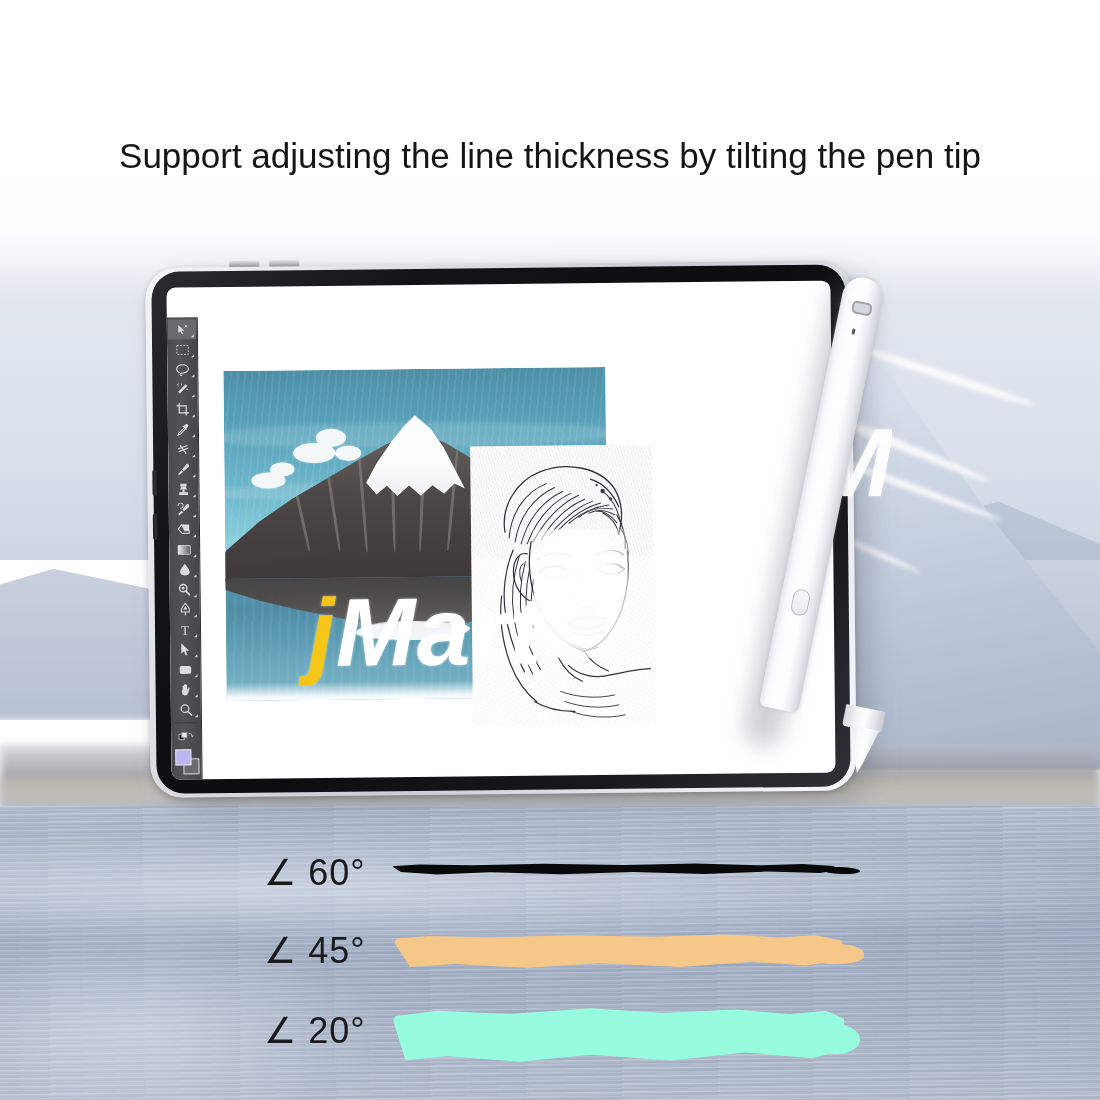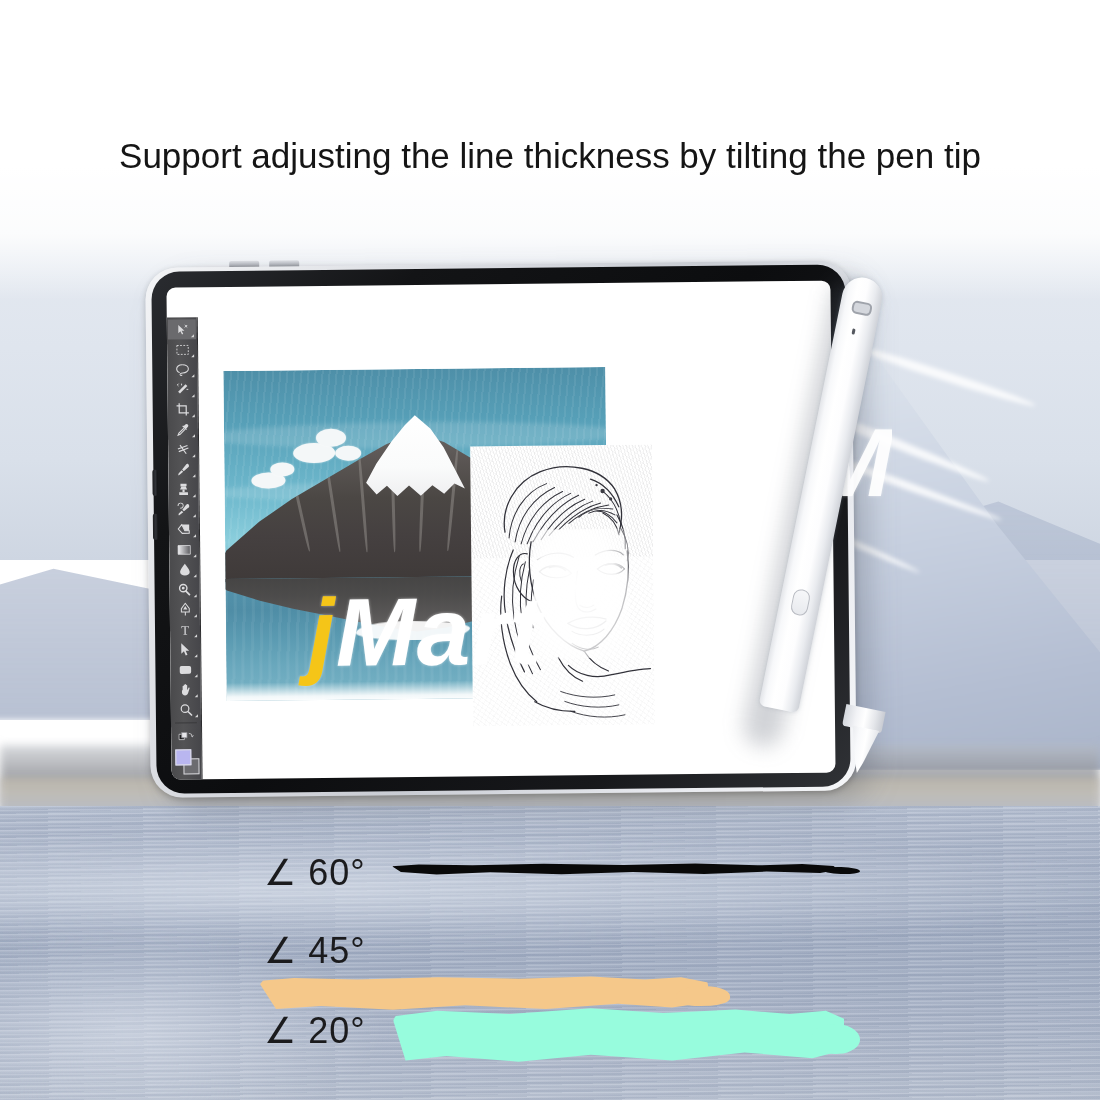--- a/index.html
+++ b/index.html
@@ -776,21 +776,21 @@
   <div class="tilt-rows">
 
     <div class="tilt-row" style="top:0px;">
       <div class="tilt-label">∠ 60°</div>
       <div class="stroke-holder">
         <div class="stroke stroke-60"></div>
         <div class="stroke-60-tail"></div>
       </div>
     </div>
 
-    <div class="tilt-row" style="top:78px;flex-direction:column;">
+    <div class="tilt-row" style="top:78px;">
       <div class="tilt-label">∠ 45°</div>
       <div class="stroke-holder">
         <div class="stroke stroke-45"></div>
         <div class="stroke-45-tail"></div>
       </div>
     </div>
 
     <div class="tilt-row" style="top:158px;">
       <div class="tilt-label">∠ 20°</div>
       <div class="stroke-holder">

